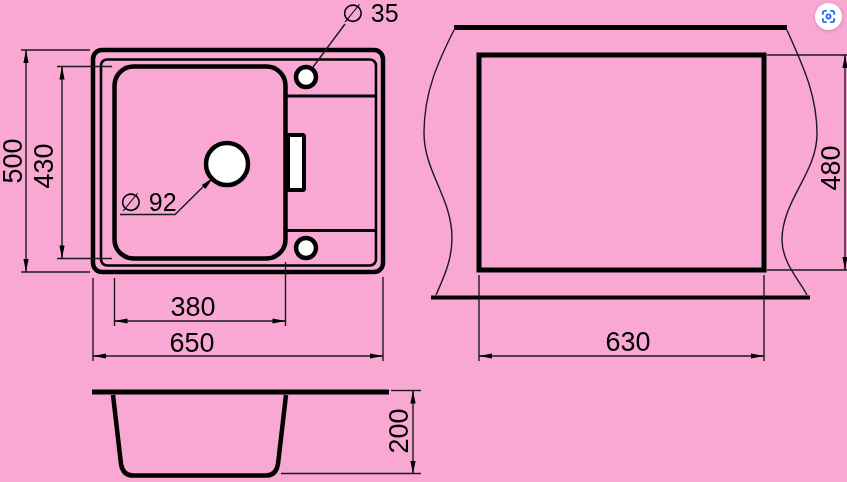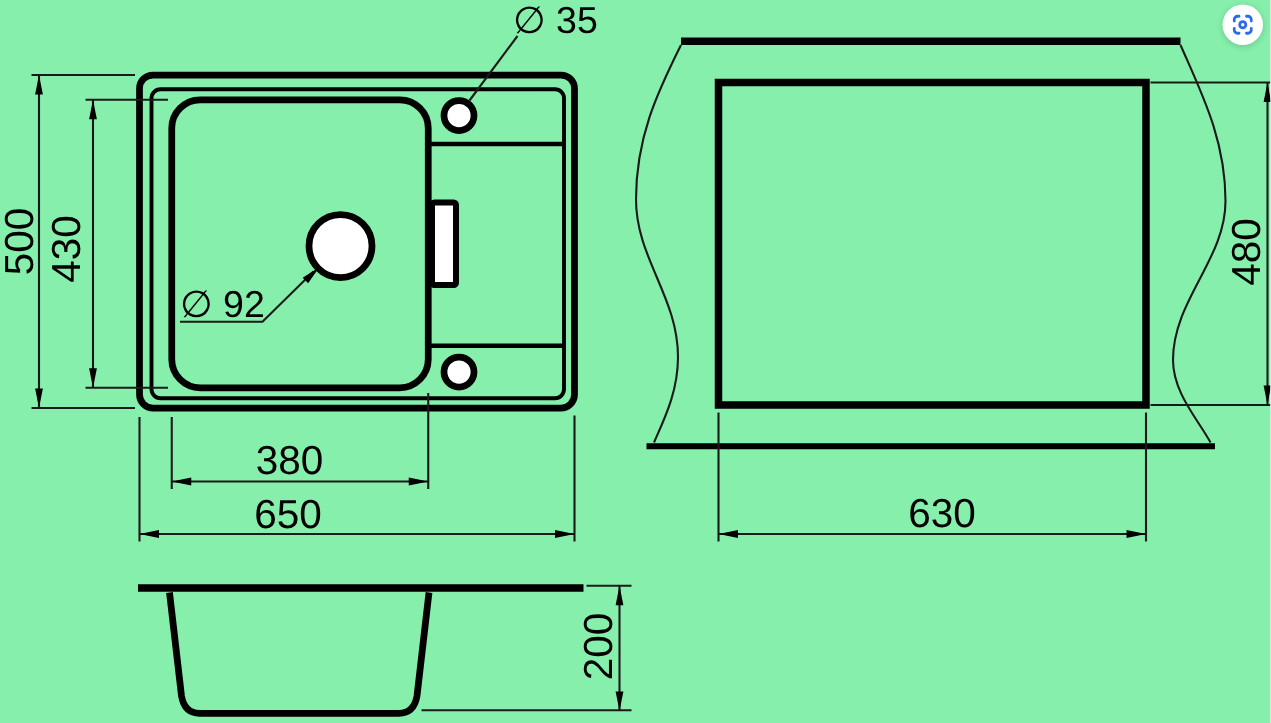--- a/index.html
+++ b/index.html
@@ -1,19 +1,19 @@
 <!DOCTYPE html>
 <html><head>
 <meta charset="utf-8">
 <style>
   html,body{margin:0;padding:0;background:#ffffff;}
   .stage{
     position:relative;
     width:847px;height:482px;
-    background:#86efac;
+    background:#f9a8d4;
     overflow:hidden;
     font-family:"Liberation Sans","DejaVu Sans",sans-serif;
   }
   svg text{
     font-family:"Liberation Sans","DejaVu Sans",sans-serif;
     fill:#000000;
   }
   .dim-text{font-size:27px;}
   .dia-text{font-size:25px;}
   .thick{stroke:#000;stroke-width:4.5;fill:none;}

